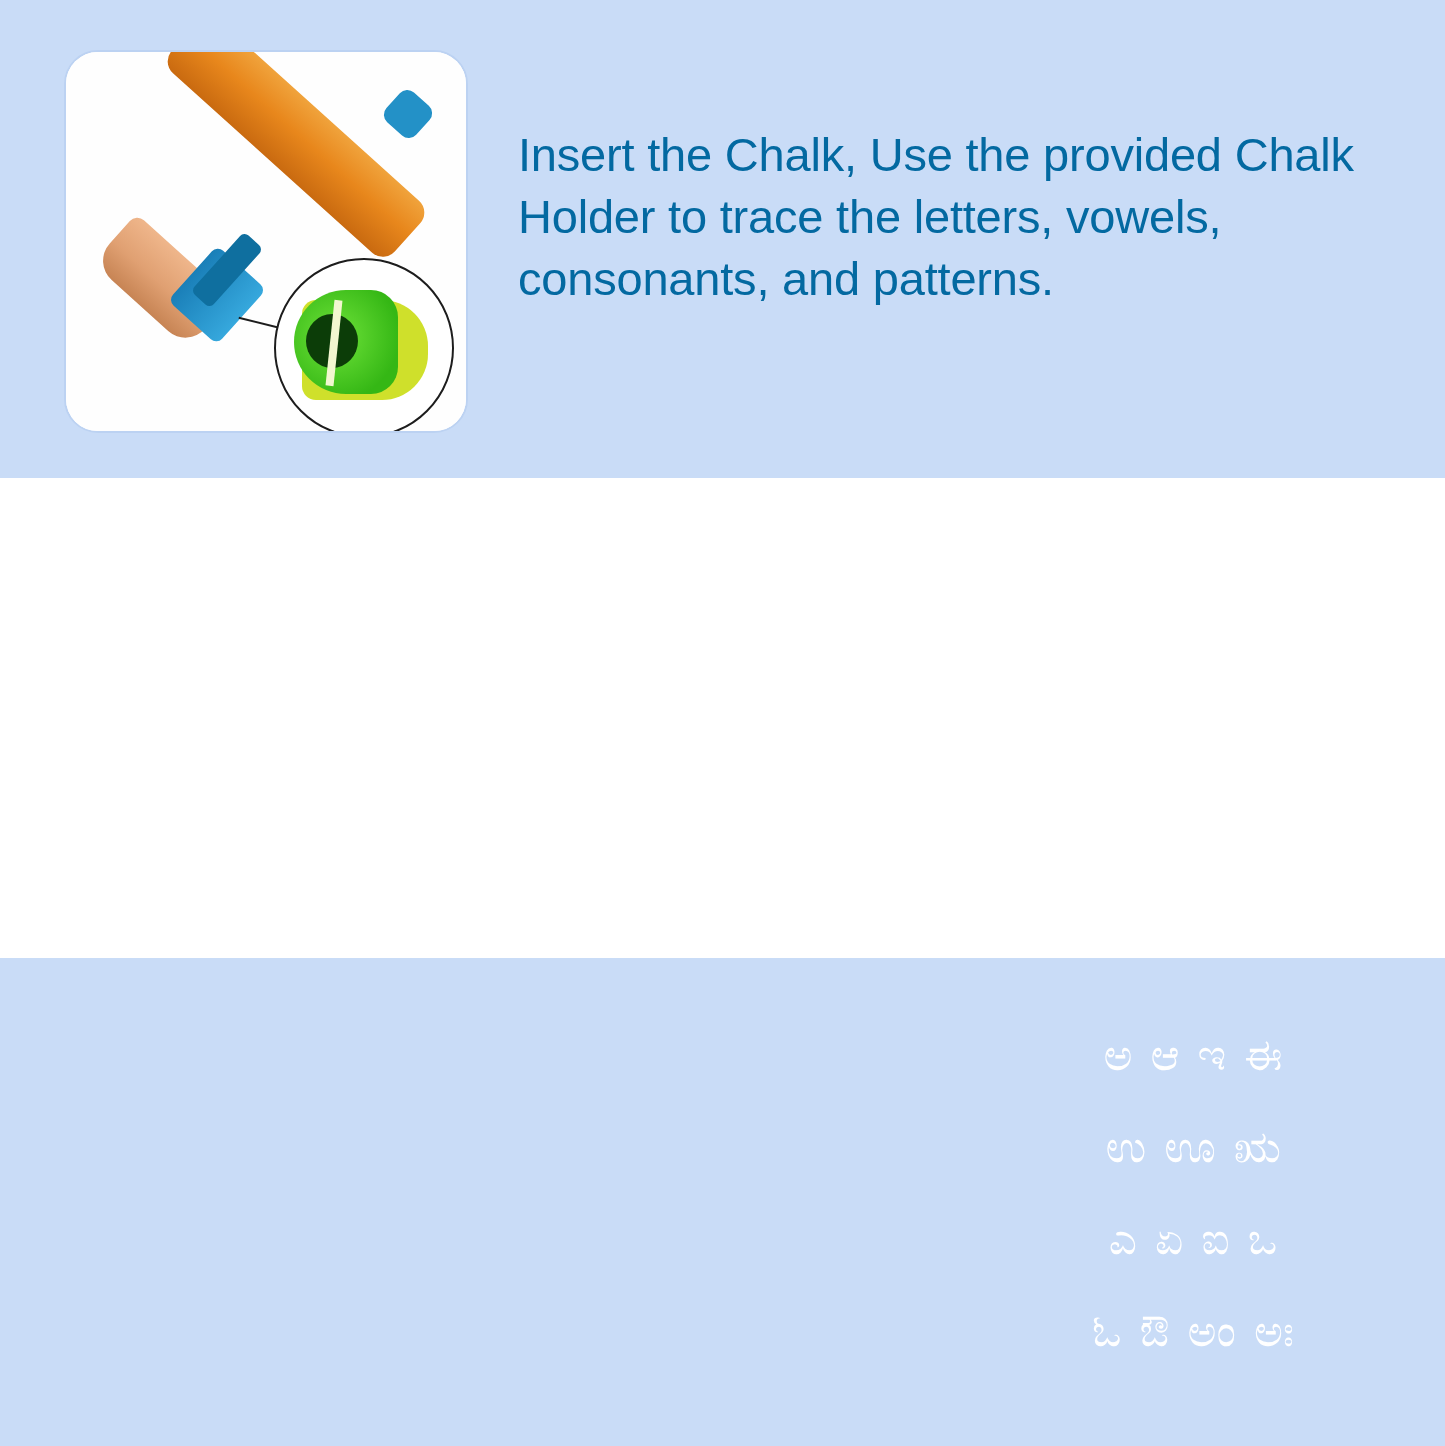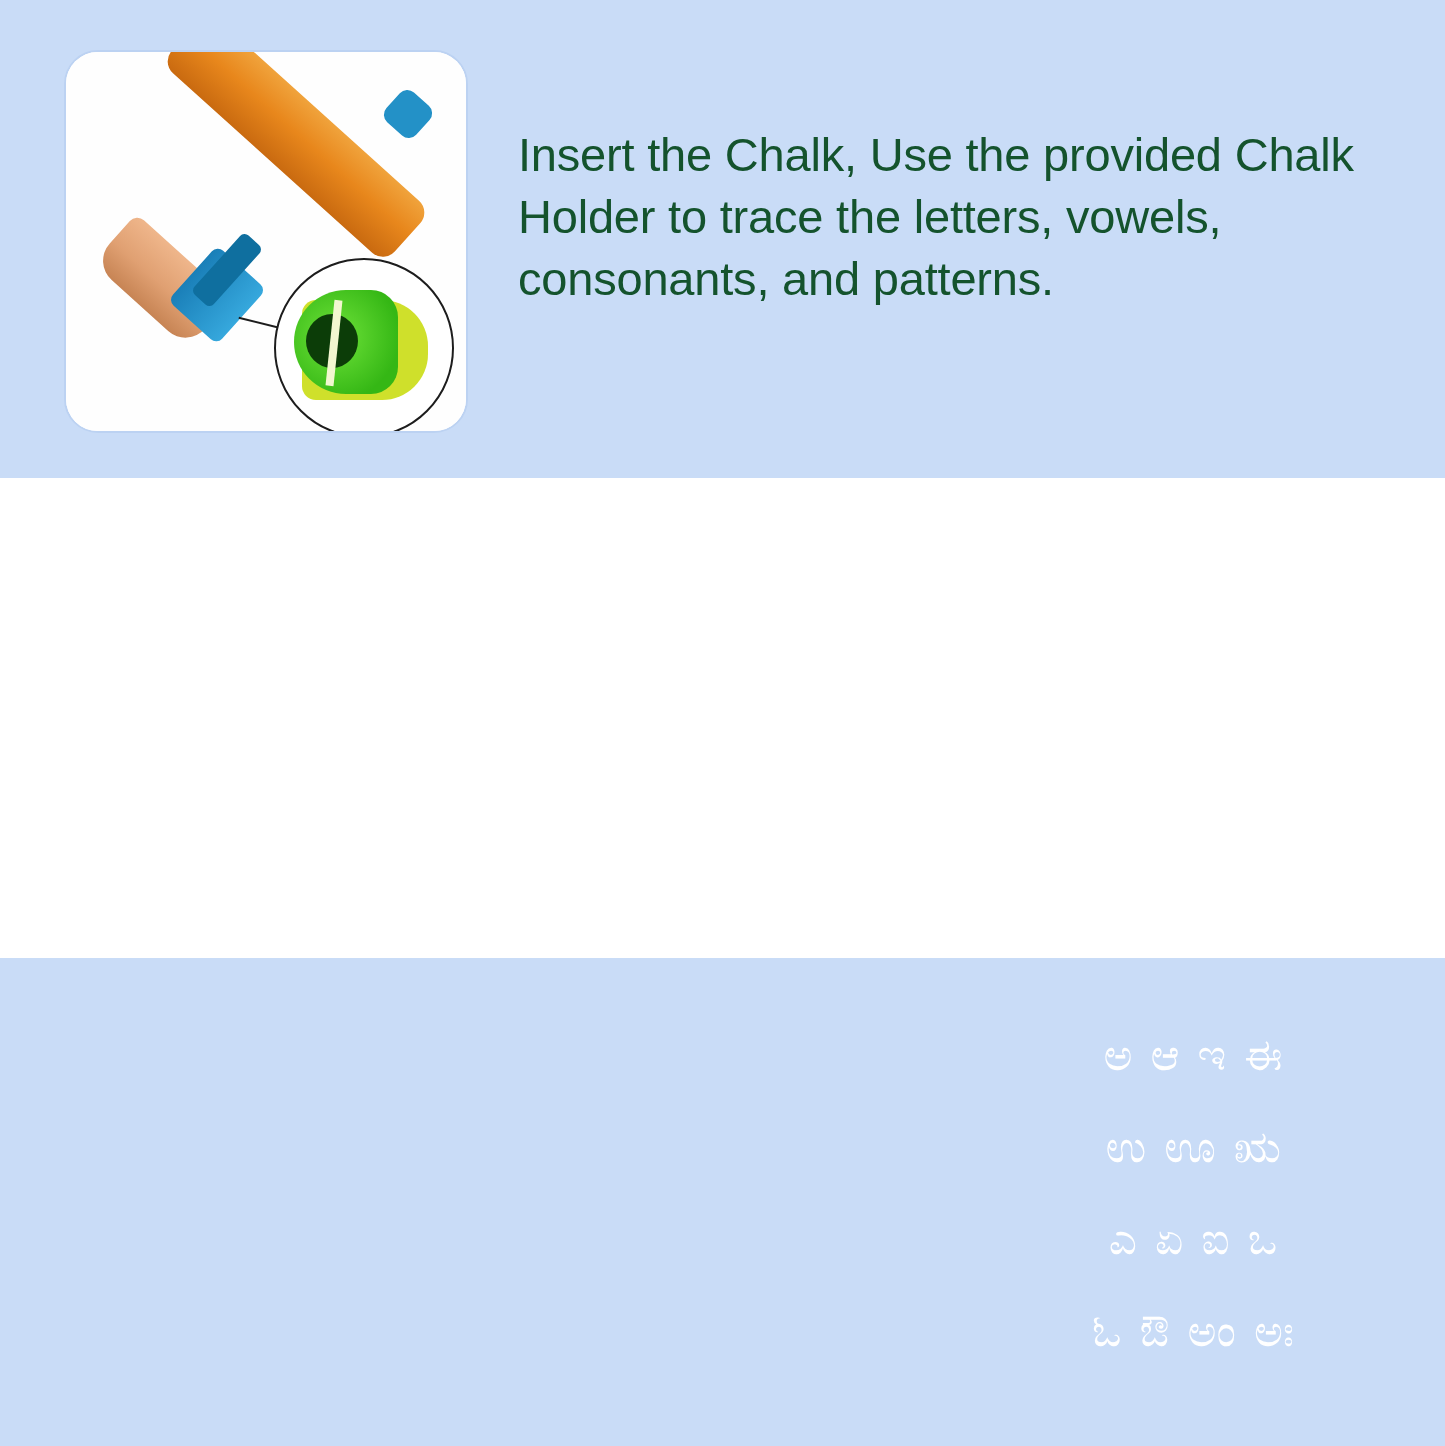--- a/index.html
+++ b/index.html
@@ -25,21 +25,21 @@
     width: 1445px;
     background: #c9dcf7;
   }
   .band-1 { top: 0; height: 478px; }
   .band-2 { top: 478px; height: 480px; background: #ffffff; }
   .band-3 { top: 958px; height: 488px; }
 
   
   .copy {
     position: absolute;
-    color: #14532d;
+    color: #0369a1;
     font-size: 47px;
     line-height: 1.32;
     letter-spacing: -0.2px;
     font-weight: 400;
   }
 
   
   .card {
     position: absolute;
     background: #ffffff;

